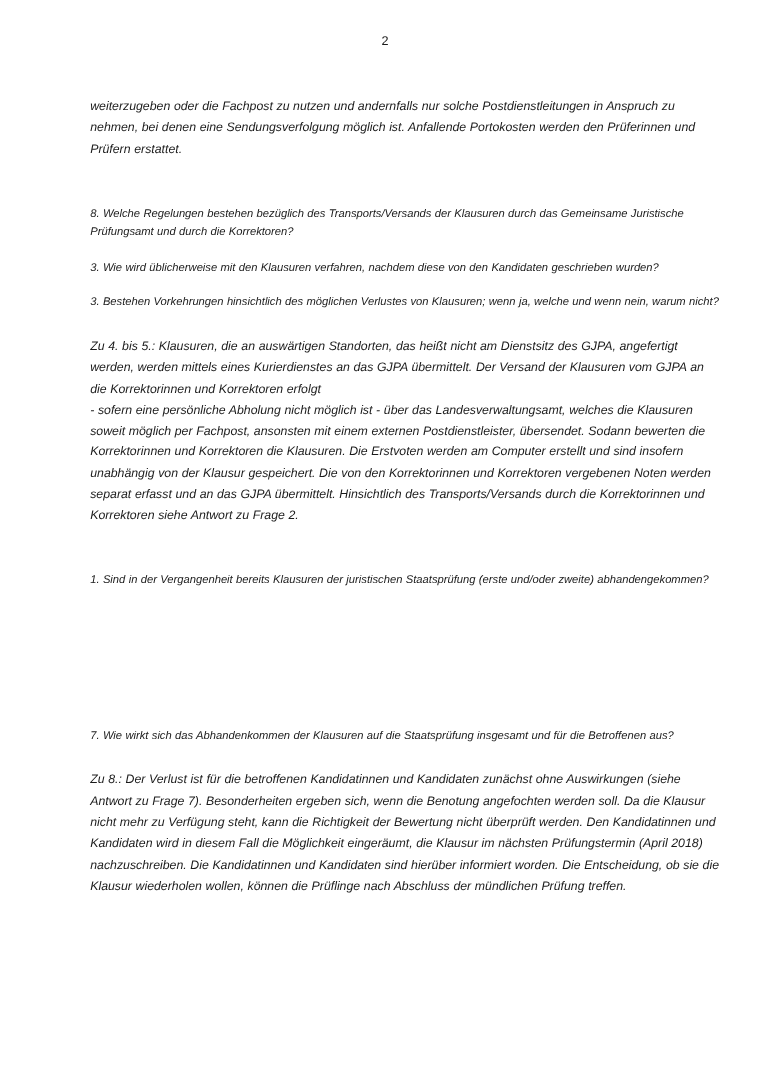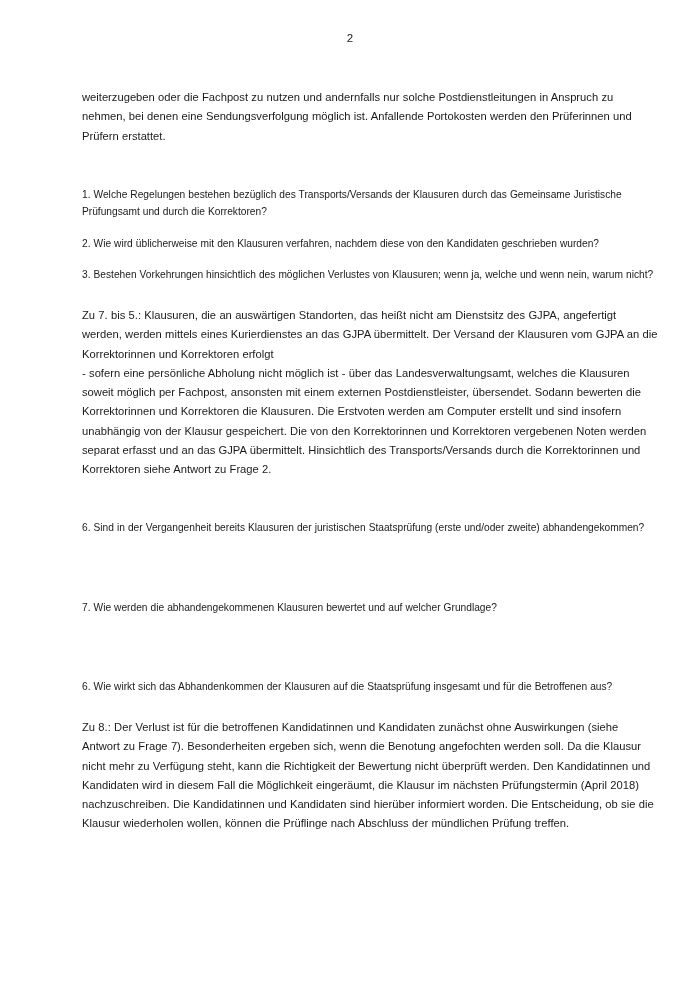--- a/index.html
+++ b/index.html
@@ -37,20 +37,21 @@
     left: 82px;
     width: 576px;
   }
   .para {
     margin: 0 0 0 0;
     font-size: 11.2px;
     line-height: 1.72;
     text-align: left;
     color: #1a1a1a;
     word-spacing: 0.2px;
+    font-style: italic;
   }
   .para.small {
     font-size: 10.2px;
     line-height: 1.72;
   }
   .gap-s  { height: 14px; }
   .gap-m  { height: 22px; }
   .gap-xl { height: 40px; }
 </style>
 </head>
@@ -59,52 +60,51 @@
 <div class="page">
 
   <div class="page-number">2</div>
 
   <div class="content">
 
     <p class="para">weiterzugeben oder die Fachpost zu nutzen und andernfalls nur solche Postdienstleitungen in Anspruch zu nehmen, bei denen eine Sendungsverfolgung möglich ist. Anfallende Portokosten werden den Prüferinnen und Prüfern erstattet.</p>
 
     <div class="gap-xl"></div>
 
-    <p class="para small">1. Welche Regelungen bestehen bezüglich des Transports/Versands der Klausuren durch das Gemeinsame Juristische Prüfungsamt und durch die Korrektoren?</p>
+    <p class="para small">8. Welche Regelungen bestehen bezüglich des Transports/Versands der Klausuren durch das Gemeinsame Juristische Prüfungsamt und durch die Korrektoren?</p>
 
     <div class="gap-s"></div>
 
-    <p class="para small">2. Wie wird üblicherweise mit den Klausuren verfahren, nachdem diese von den Kandidaten geschrieben wurden?</p>
+    <p class="para small">3. Wie wird üblicherweise mit den Klausuren verfahren, nachdem diese von den Kandidaten geschrieben wurden?</p>
 
     <div class="gap-s"></div>
 
     <p class="para small">3. Bestehen Vorkehrungen hinsichtlich des möglichen Verlustes von Klausuren; wenn ja, welche und wenn nein, warum nicht?</p>
 
     <div class="gap-m"></div>
 
-    <p class="para">Zu 7. bis 5.: Klausuren, die an auswärtigen Standorten, das heißt nicht am Dienstsitz des GJPA, angefertigt werden, werden mittels eines Kurierdienstes an das GJPA übermittelt. Der Versand der Klausuren vom GJPA an die Korrektorinnen und Korrektoren erfolgt</p>
+    <p class="para">Zu 4. bis 5.: Klausuren, die an auswärtigen Standorten, das heißt nicht am Dienstsitz des GJPA, angefertigt werden, werden mittels eines Kurierdienstes an das GJPA übermittelt. Der Versand der Klausuren vom GJPA an die Korrektorinnen und Korrektoren erfolgt</p>
 
     <p class="para">- sofern eine persönliche Abholung nicht möglich ist - über das Landesverwaltungsamt, welches die Klausuren soweit möglich per Fachpost, ansonsten mit einem externen Postdienstleister, übersendet. Sodann bewerten die Korrektorinnen und Korrektoren die Klausuren. Die Erstvoten werden am Computer erstellt und sind insofern unabhängig von der Klausur gespeichert. Die von den Korrektorinnen und Korrektoren vergebenen Noten werden separat erfasst und an das GJPA übermittelt. Hinsichtlich des Transports/Versands durch die Korrektorinnen und Korrektoren siehe Antwort zu Frage 2.</p>
 
     <div class="gap-xl"></div>
 
-    <p class="para small">6. Sind in der Vergangenheit bereits Klausuren der juristischen Staatsprüfung (erste und/oder zweite) abhandengekommen?</p>
+    <p class="para small">1. Sind in der Vergangenheit bereits Klausuren der juristischen Staatsprüfung (erste und/oder zweite) abhandengekommen?</p>
 
     <div class="gap-m"></div>
 
 
     <div class="gap-xl"></div>
 
-    <p class="para small">7. Wie werden die abhandengekommenen Klausuren bewertet und auf welcher Grundlage?</p>
 
     <div class="gap-m"></div>
 
 
     <div class="gap-xl"></div>
 
-    <p class="para small">6. Wie wirkt sich das Abhandenkommen der Klausuren auf die Staatsprüfung insgesamt und für die Betroffenen aus?</p>
+    <p class="para small">7. Wie wirkt sich das Abhandenkommen der Klausuren auf die Staatsprüfung insgesamt und für die Betroffenen aus?</p>
 
     <div class="gap-m"></div>
 
     <p class="para">Zu 8.: Der Verlust ist für die betroffenen Kandidatinnen und Kandidaten zunächst ohne Auswirkungen (siehe Antwort zu Frage 7). Besonderheiten ergeben sich, wenn die Benotung angefochten werden soll. Da die Klausur nicht mehr zu Verfügung steht, kann die Richtigkeit der Bewertung nicht überprüft werden. Den Kandidatinnen und Kandidaten wird in diesem Fall die Möglichkeit eingeräumt, die Klausur im nächsten Prüfungstermin (April 2018) nachzuschreiben. Die Kandidatinnen und Kandidaten sind hierüber informiert worden. Die Entscheidung, ob sie die Klausur wiederholen wollen, können die Prüflinge nach Abschluss der mündlichen Prüfung treffen.</p>
 
   </div>
 </div>
 
 </body></html>

